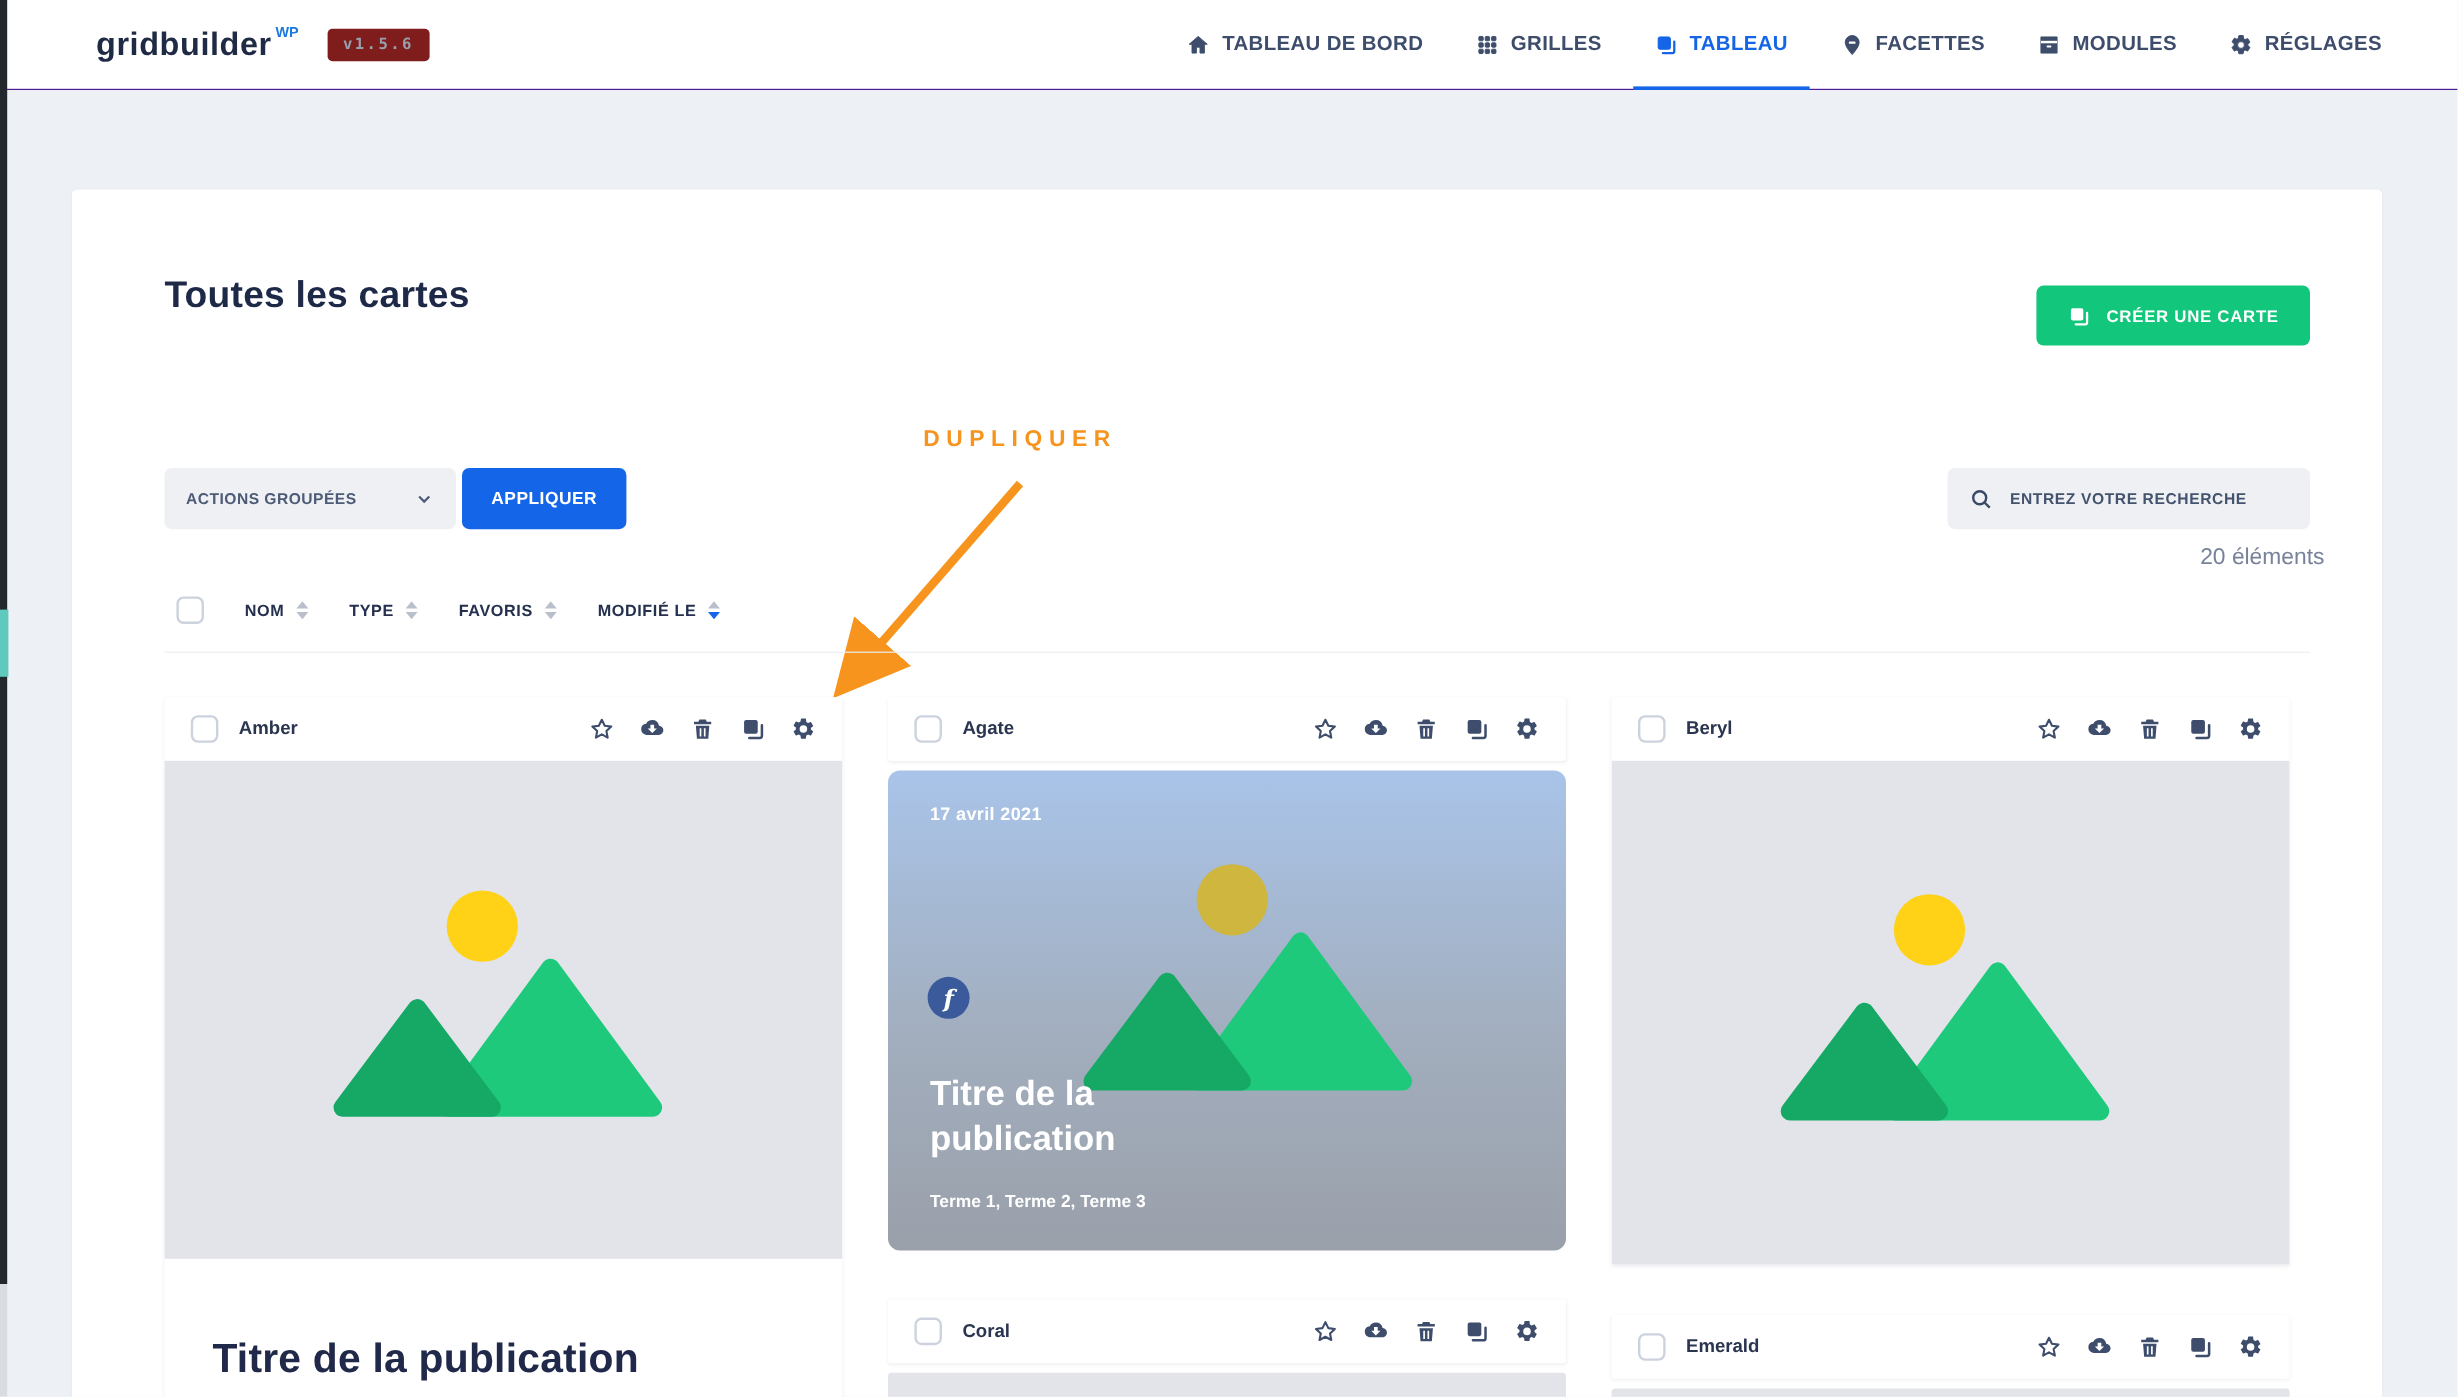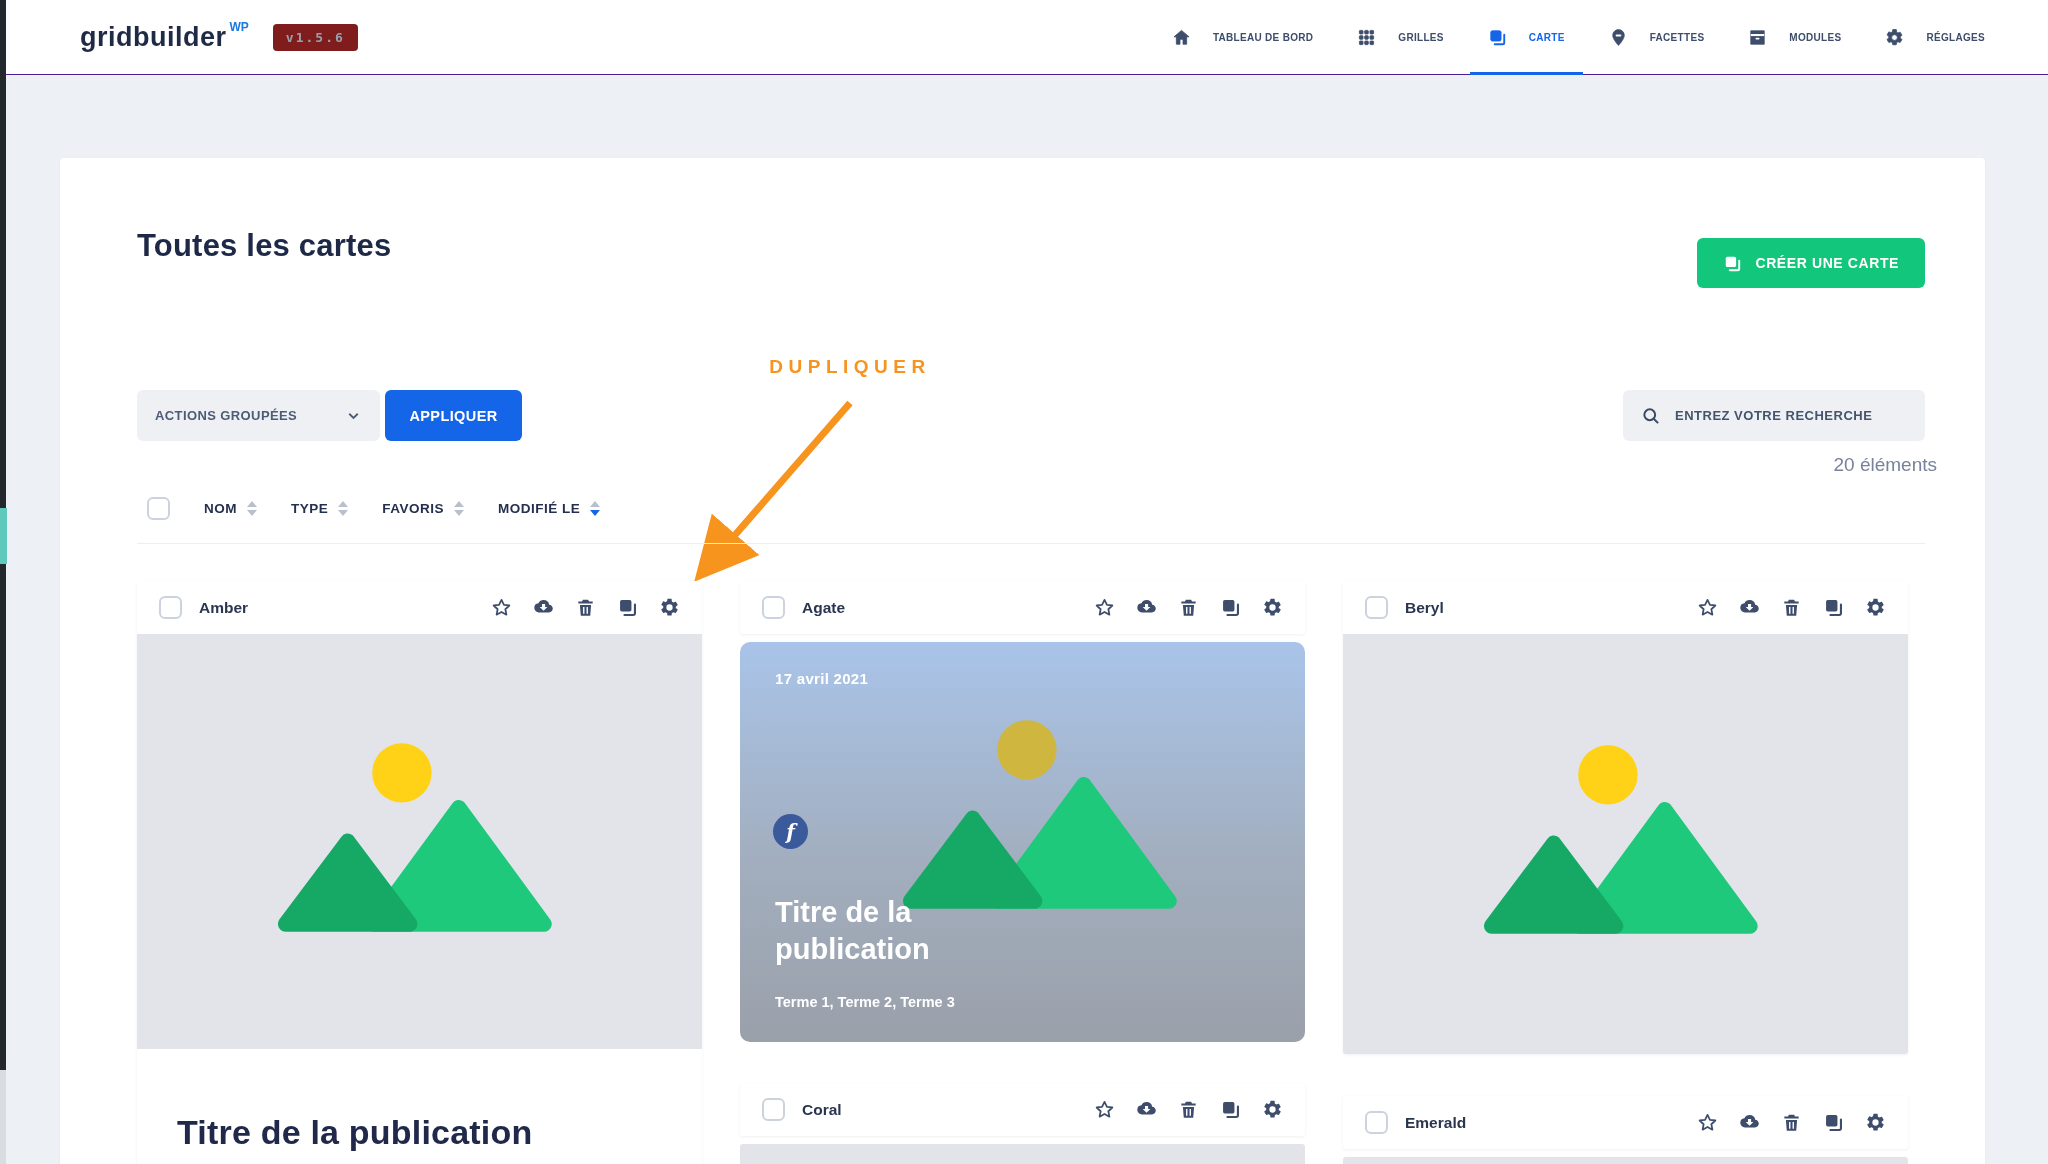--- a/index.html
+++ b/index.html
@@ -26,22 +26,22 @@
   .logo-text { font-size:27px; font-weight:800; color:#1f2a44; letter-spacing:.5px; }
   .logo-sup { font-size:12px; font-weight:800; color:#1b7ae0; margin-left:3px; margin-top:-2px;text-align:center; }
   .version {
     margin-left:24px; background:#7f1d1d; color:#99a0ad;
     font-size:13px; font-weight:600; letter-spacing:2px;
     padding:6px 13px; border-radius:4px;
     font-family:"DejaVu Sans Mono", monospace;
   }
   .nav { margin-left:auto; display:flex; align-items:center; gap:44px; height:100%; }
   .nav-item {
-    display:flex; align-items:center; gap:22px; height:100%;
-    font-size:10px; font-weight:700; letter-spacing:.3px;
+    display:flex; align-items:center; gap:10px; height:100%;
+    font-size:17px; font-weight:700; letter-spacing:.3px;
     color:#3d4d6b; text-decoration:none; position:relative; cursor:pointer;
   }
   .nav-item svg { width:19px; height:19px; fill:#3d4d6b; stroke:#3d4d6b; }
   .nav-item.active { color:#1565e8; }
   .nav-item.active svg { fill:#1565e8; stroke:#1565e8; }
   .nav-item.active::after {
     content:""; position:absolute; left:-18px; right:-18px; bottom:-1px;
     height:3px; background:#1565e8;
   }
 
@@ -184,21 +184,21 @@
           <rect x="9.7" y="16.4" width="4.6" height="4.6" rx="1"></rect>
           <rect x="16.4" y="16.4" width="4.6" height="4.6" rx="1"></rect>
       </svg>
       <span>GRILLES</span>
     </a>
     <a class="nav-item active">
       <svg viewBox="0 0 24 24">
           <rect x="3.5" y="3.5" width="13" height="13" rx="2"></rect>
           <path d="M20.5 8.5v10a2 2 0 0 1-2 2h-10" fill="none" stroke="#1565e8" stroke-width="2.4" stroke-linecap="round"></path>
         </svg>
-      <span>CARTE</span>
+      <span>TABLEAU</span>
     </a>
     <a class="nav-item">
       <svg viewBox="0 0 24 24">
           <path d="M12 2a7.3 7.3 0 0 0-7.3 7.3C4.7 14.3 12 22 12 22s7.3-7.7 7.3-12.7A7.3 7.3 0 0 0 12 2z"></path>
           <rect x="8.4" y="8.2" width="7.2" height="2.6" rx="1.3" fill="#fff" stroke="none"></rect>
         </svg>
       <span>FACETTES</span>
     </a>
     <a class="nav-item">
       <svg viewBox="0 0 24 24">

